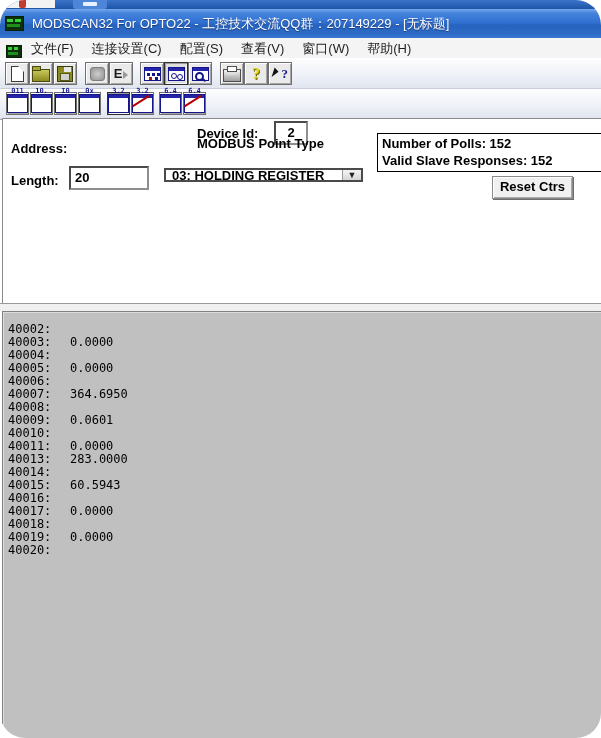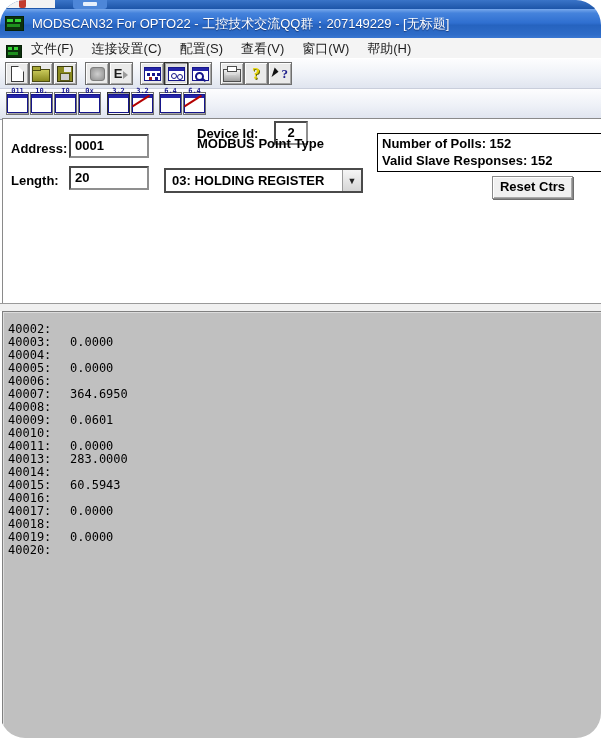--- a/index.html
+++ b/index.html
@@ -76,21 +76,21 @@
        display:flex;align-items:flex-end;justify-content:center;padding-bottom:17px;letter-spacing:0;}
   .fmt::before{content:"";position:absolute;top:0;left:0;right:0;height:3px;background:#2424a8;}
   .fmt.crossed::after{content:"";position:absolute;left:-2px;top:5px;width:20px;height:2px;background:#b40000;transform:rotate(-32deg);}
 
   
   .form-area{position:absolute;left:2px;top:118px;width:599px;height:185px;background:#ffffff;
              border-left:1px solid #8a8a8a;border-top:1px solid #8a8a8a;box-sizing:border-box;}
   .flabel{position:absolute;font-size:13px;font-weight:bold;color:#000;white-space:nowrap;}
   .tinput{position:absolute;background:#fff;border:2px solid #4a4a4a;border-right-color:#8f8f8f;border-bottom-color:#8f8f8f;
           box-sizing:border-box;font-size:13px;font-weight:bold;color:#000;padding:2px 0 0 4px;}
-  .combo{position:absolute;left:161px;top:167px;width:199px;height:25px;background:#fff;
+  .combo{position:absolute;left:161px;top:167px;width:199px;height:14px;background:#fff;
          border:2px solid #4a4a4a;box-sizing:border-box;display:flex;align-items:center;}
   .combo-text{font-size:13px;font-weight:bold;padding-left:6px;flex:1;white-space:nowrap;}
   .combo-btn{width:18px;height:100%;background:linear-gradient(#f5f5f5,#d6d6d6);border-left:1px solid #9a9a9a;
              display:flex;align-items:center;justify-content:center;font-size:9px;color:#222;}
   .stats-box{position:absolute;left:374px;top:132px;width:232px;height:39px;border:1px solid #000;
              box-sizing:border-box;background:#fff;padding:1px 0 0 4px;}
   .stats-line{font-size:13px;font-weight:bold;line-height:17px;white-space:nowrap;}
   .push-btn{position:absolute;left:481px;top:175px;width:81px;height:23px;background:#f0f0f0;
             border:1px solid #8a8a8a;box-shadow:inset 1px 1px 0 #ffffff,inset -1px -1px 0 #a8a8a8,1px 1px 0 #6e6e6e;
             box-sizing:border-box;font-size:13px;font-weight:bold;text-align:center;line-height:20px;margin-left:8px;}
@@ -201,21 +201,20 @@
     <div class="tb sm" style="left:159px">
         <span class="fmt">6.4</span>
       </div>
     <div class="tb sm" style="left:183px">
         <span class="fmt crossed">6.4</span>
       </div>
   </div>
 
   <div class="form-area">
     <div class="flabel" style="left:8px;top:22px">Address:</div>
-    <div class="tinput" style="left:66px;top:15px;width:80px;height:24px">0001</div>
     <div class="flabel" style="left:8px;top:54px">Length:</div>
     <div class="tinput" style="left:66px;top:47px;width:80px;height:24px">20</div>
 
     <div class="flabel" style="left:194px;top:7px">Device Id:</div>
     <div class="tinput" style="left:271px;top:2px;width:34px;height:24px;text-align:center;padding-left:0">2</div>
     <div class="flabel" style="left:194px;top:17px">MODBUS Point Type</div>
 
     <div class="combo" style="top:49px">
       <span class="combo-text">03: HOLDING REGISTER</span>
       <span class="combo-btn">▼</span>

